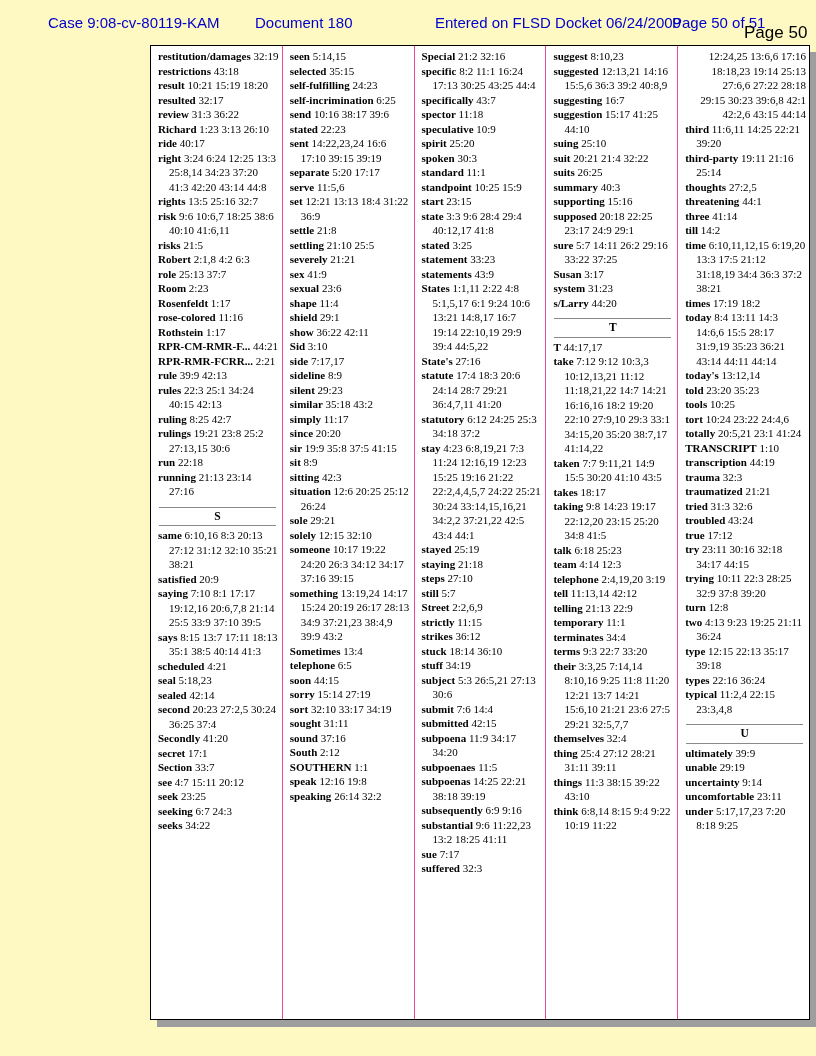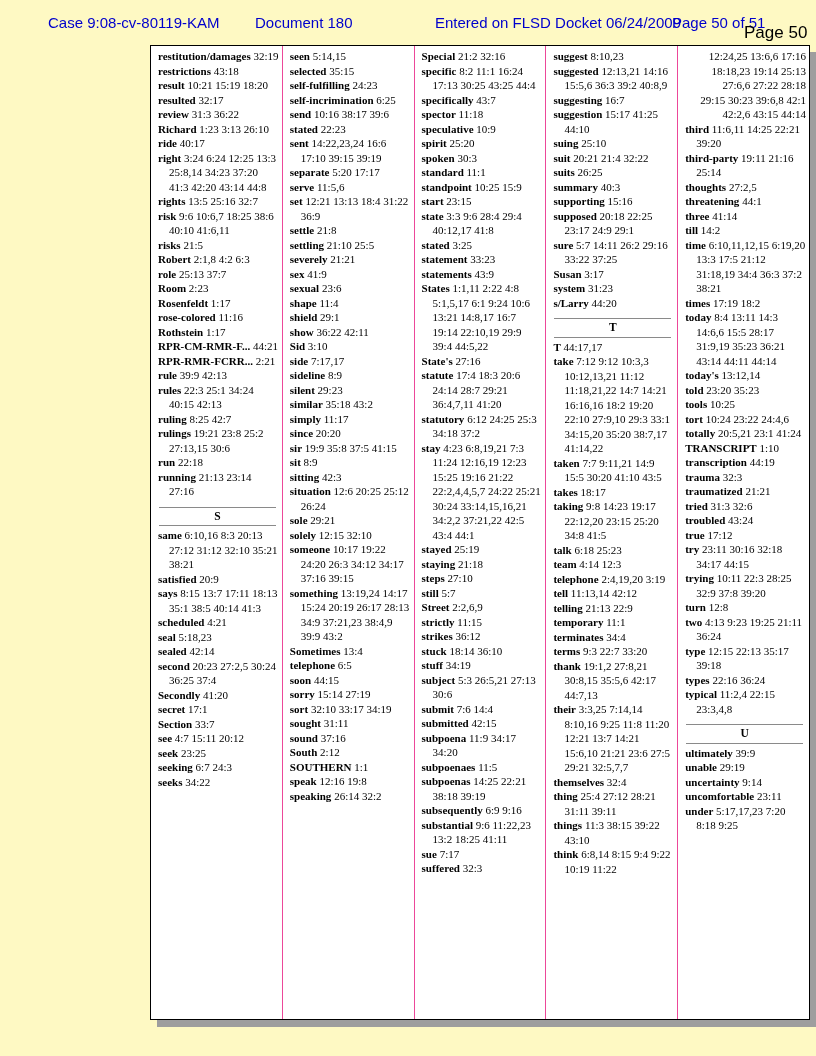--- a/index.html
+++ b/index.html
@@ -69,20 +69,21 @@
         <div class="entry"><span class="word">rules</span> <span>22:3 25:1 34:24 40:15 42:13</span></div>
         <div class="entry"><span class="word">ruling</span> <span>8:25 42:7</span></div>
         <div class="entry"><span class="word">rulings</span> <span>19:21 23:8 25:2 27:13,15 30:6</span></div>
         <div class="entry"><span class="word">run</span> <span>22:18</span></div>
         <div class="entry"><span class="word">running</span> <span>21:13 23:14 27:16</span></div>
         <div class="section">
           <div class="section-letter">S</div>
         </div>
         <div class="entry"><span class="word">same</span> <span>6:10,16 8:3 20:13 27:12 31:12 32:10 35:21 38:21</span></div>
         <div class="entry"><span class="word">satisfied</span> <span>20:9</span></div>
+        <div class="entry"><span class="word">saying</span> <span>7:10 8:1 17:17 19:12,16 20:6,7,8 21:14 25:5 33:9 37:10 39:5</span></div>
         <div class="entry"><span class="word">says</span> <span>8:15 13:7 17:11 18:13 35:1 38:5 40:14 41:3</span></div>
         <div class="entry"><span class="word">scheduled</span> <span>4:21</span></div>
         <div class="entry"><span class="word">seal</span> <span>5:18,23</span></div>
         <div class="entry"><span class="word">sealed</span> <span>42:14</span></div>
         <div class="entry"><span class="word">second</span> <span>20:23 27:2,5 30:24 36:25 37:4</span></div>
         <div class="entry"><span class="word">Secondly</span> <span>41:20</span></div>
         <div class="entry"><span class="word">secret</span> <span>17:1</span></div>
         <div class="entry"><span class="word">Section</span> <span>33:7</span></div>
         <div class="entry"><span class="word">see</span> <span>4:7 15:11 20:12</span></div>
         <div class="entry"><span class="word">seek</span> <span>23:25</span></div>
@@ -199,21 +200,20 @@
         <div class="entry"><span class="word">takes</span> <span>18:17</span></div>
         <div class="entry"><span class="word">taking</span> <span>9:8 14:23 19:17 22:12,20 23:15 25:20 34:8 41:5</span></div>
         <div class="entry"><span class="word">talk</span> <span>6:18 25:23</span></div>
         <div class="entry"><span class="word">team</span> <span>4:14 12:3</span></div>
         <div class="entry"><span class="word">telephone</span> <span>2:4,19,20 3:19</span></div>
         <div class="entry"><span class="word">tell</span> <span>11:13,14 42:12</span></div>
         <div class="entry"><span class="word">telling</span> <span>21:13 22:9</span></div>
         <div class="entry"><span class="word">temporary</span> <span>11:1</span></div>
         <div class="entry"><span class="word">terminates</span> <span>34:4</span></div>
         <div class="entry"><span class="word">terms</span> <span>9:3 22:7 33:20</span></div>
-        <div class="entry"><span class="word">thank</span> <span>19:1,2 27:8,21 30:8,15 35:5,6 42:17 44:7,13</span></div>
         <div class="entry"><span class="word">their</span> <span>3:3,25 7:14,14 8:10,16 9:25 11:8 11:20 12:21 13:7 14:21 15:6,10 21:21 23:6 27:5 29:21 32:5,7,7</span></div>
         <div class="entry"><span class="word">themselves</span> <span>32:4</span></div>
         <div class="entry"><span class="word">thing</span> <span>25:4 27:12 28:21 31:11 39:11</span></div>
         <div class="entry"><span class="word">things</span> <span>11:3 38:15 39:22 43:10</span></div>
         <div class="entry"><span class="word">think</span> <span>6:8,14 8:15 9:4 9:22 10:19 11:22</span></div>
       </div>
       <div class="col">
         <div class="entry cont"><span>12:24,25 13:6,6 17:16 18:18,23 19:14 25:13 27:6,6 27:22 28:18 29:15 30:23 39:6,8 42:1 42:2,6 43:15 44:14</span></div>
         <div class="entry"><span class="word">third</span> <span>11:6,11 14:25 22:21 39:20</span></div>
         <div class="entry"><span class="word">third-party</span> <span>19:11 21:16 25:14</span></div>

